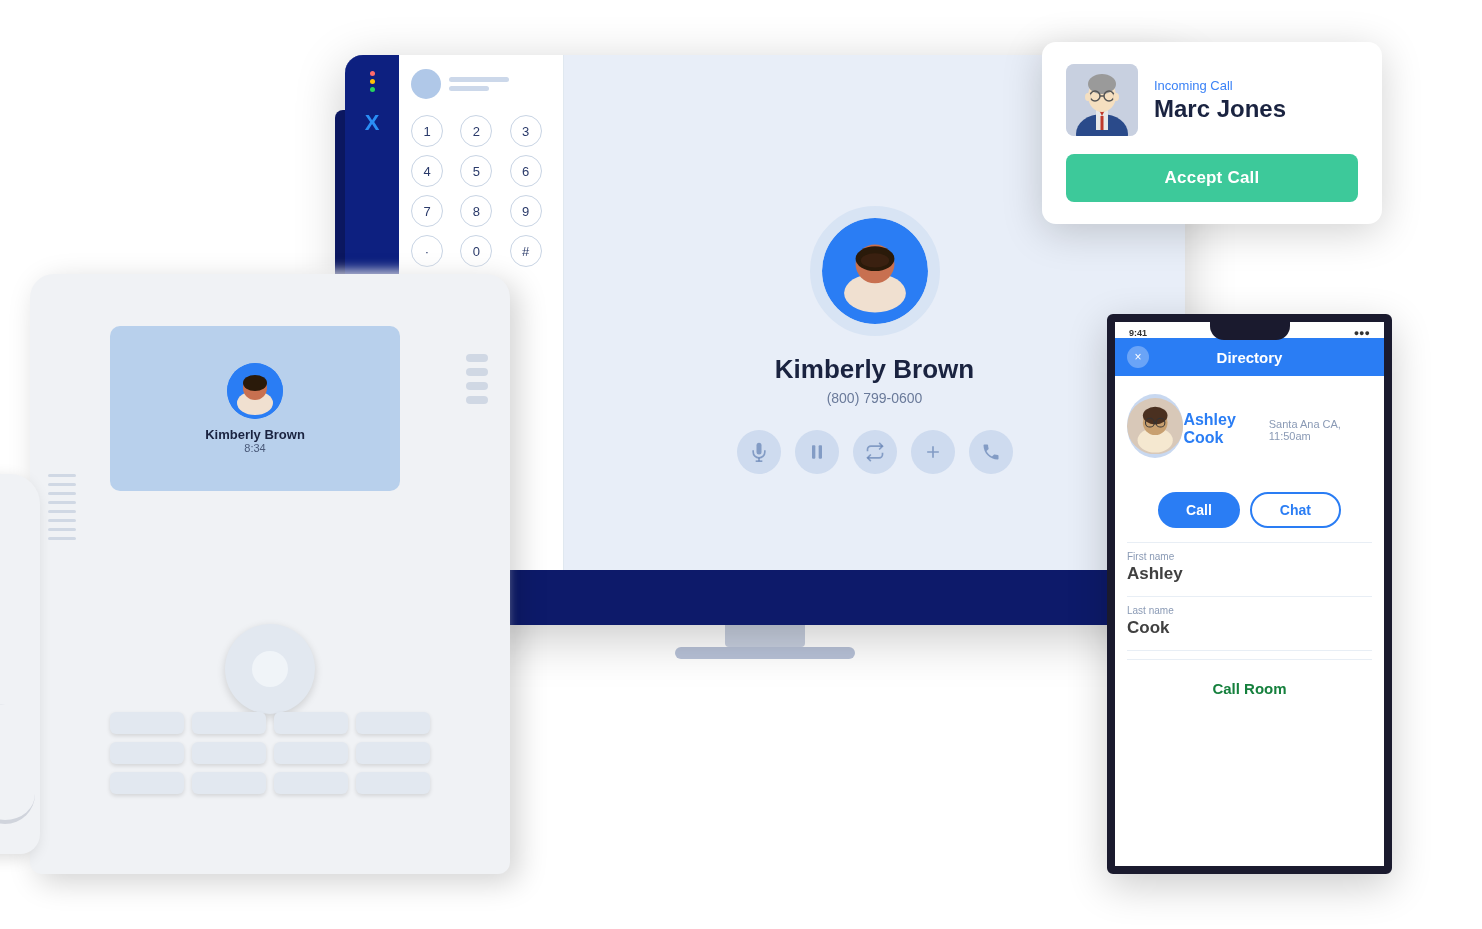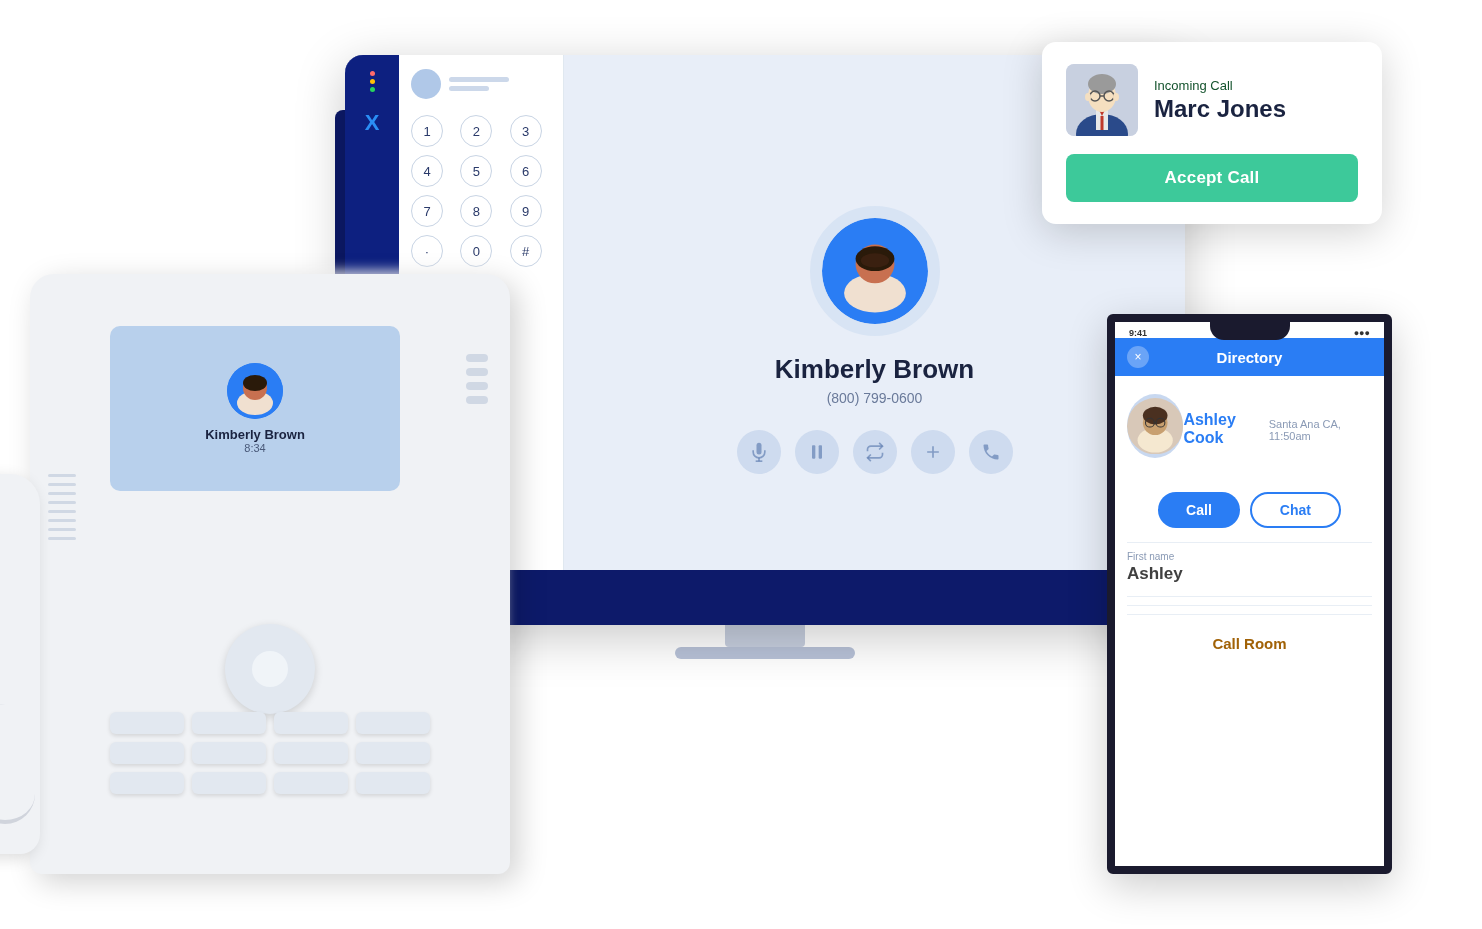--- a/index.html
+++ b/index.html
@@ -49,21 +49,21 @@
       align-items: center;
       justify-content: center;
     }
     .caller-avatar svg {
       width: 72px;
       height: 72px;
     }
     .caller-info {}
     .incoming-label {
       font-size: 13px;
-      color: #14532d;
+      color: #3b82f6;
       font-weight: 400;
       margin-bottom: 2px;
     }
     .caller-name {
       font-size: 24px;
       font-weight: 700;
       color: #1a2340;
     }
     .accept-call-btn {
       width: 100%;
@@ -578,21 +578,21 @@
       display: flex;
       align-items: center;
       justify-content: center;
       color: #2a7df4;
       font-size: 13px;
     }
     .mobile-call-room-btn {
       width: 100%;
       background: none;
       border: none;
-      color: #a16207;
+      color: #15803d;
       font-size: 15px;
       font-weight: 600;
       padding: 12px 0 4px 0;
       cursor: pointer;
       text-align: center;
     }
     .divider {
       height: 1px;
       background: #e8eef5;
       margin: 8px 0;
@@ -864,20 +864,24 @@
 
         
         <div class="mobile-field">
           <div class="mobile-field-label">First name</div>
           <div class="mobile-field-value">Ashley</div>
         </div>
 
         <div class="divider"></div>
 
         
+        <div class="mobile-field">
+          <div class="mobile-field-label">Last name</div>
+          <div class="mobile-field-value">Cook</div>
+        </div>
 
         <div class="divider"></div>
 
         
 
         <div class="divider"></div>
 
         
         <button class="mobile-call-room-btn">Call Room</button>
       </div>

